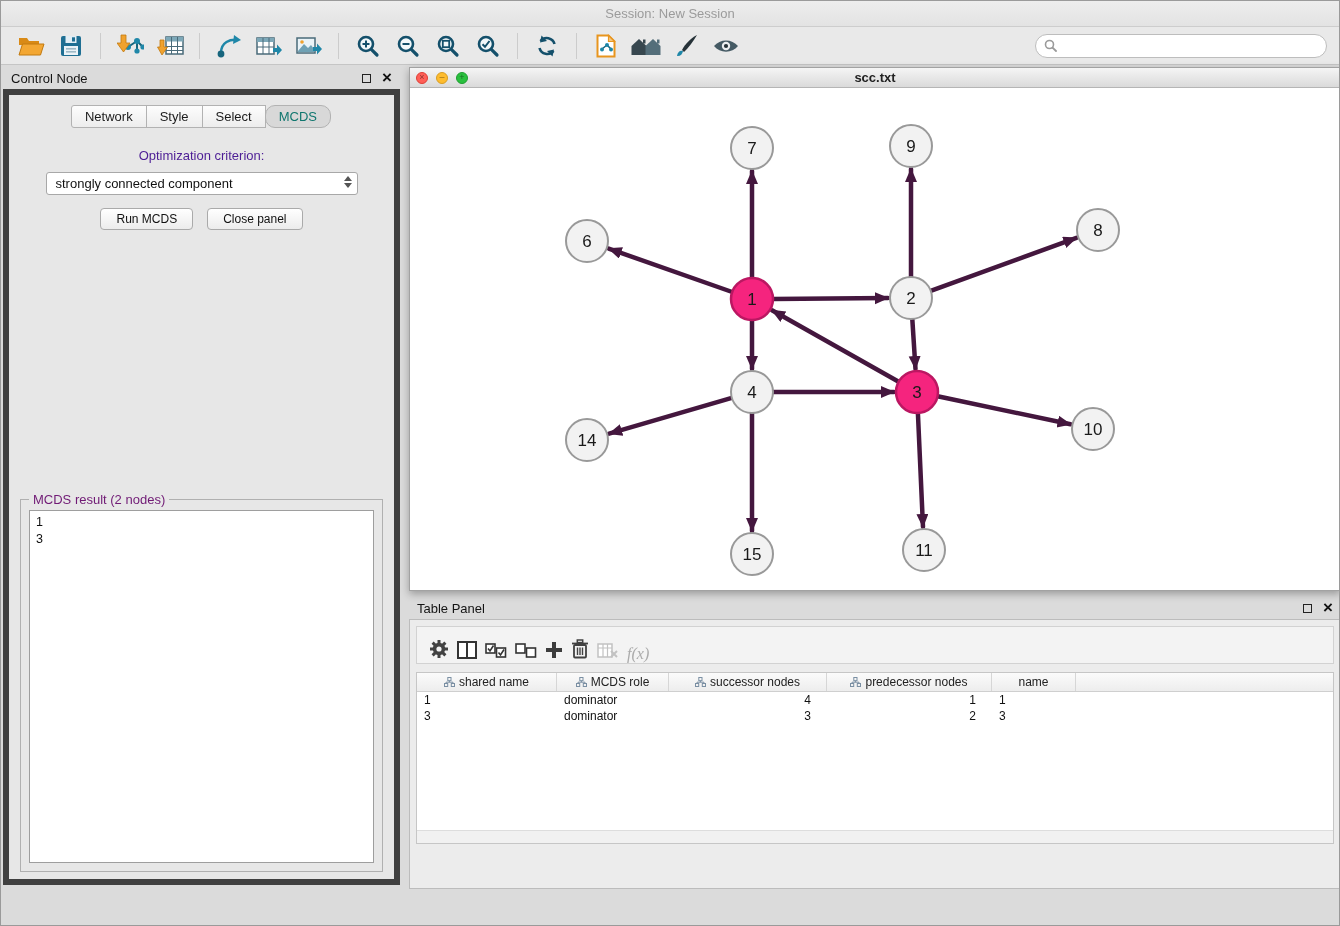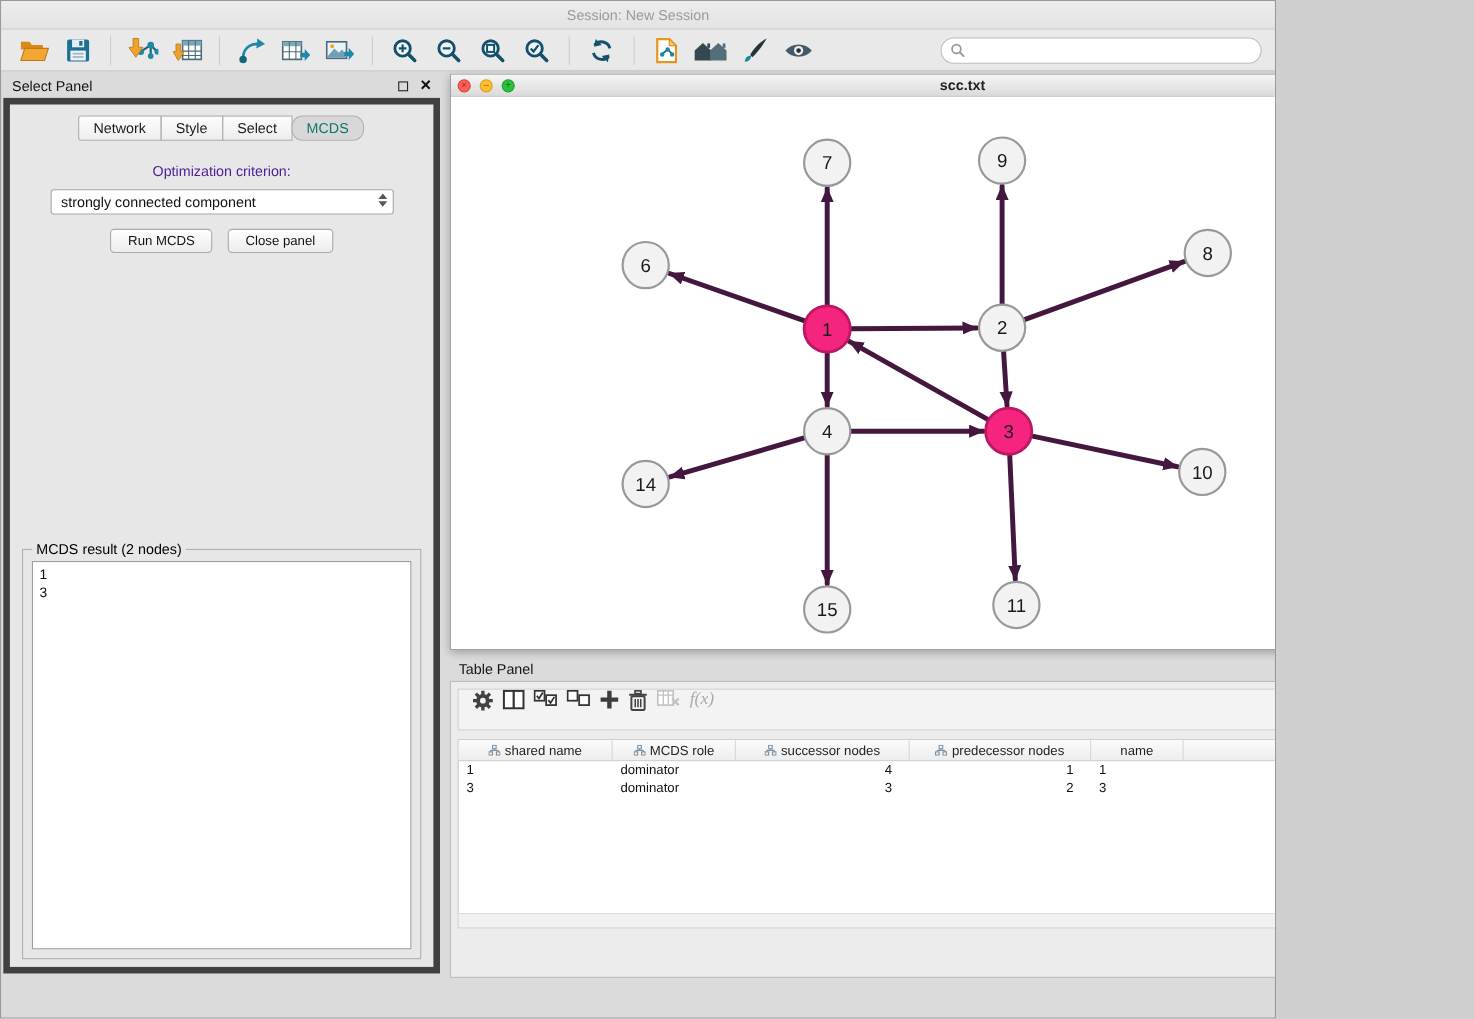--- a/index.html
+++ b/index.html
@@ -1,18 +1,18 @@
 <!DOCTYPE html>
 <html><head>
 <meta charset="utf-8">
 <style>
   * { margin:0; padding:0; box-sizing:border-box; }
   html,body { background:#cfcfcf; }
   body { font-family:"Liberation Sans", sans-serif; }
-  .app { position:relative; width:1160px; height:926px; background:#dbdbdb; overflow:hidden; border:1px solid #9a9a9a; }
+  .app { position:relative; width:1340px; height:926px; background:#dbdbdb; overflow:hidden; border:1px solid #9a9a9a; }
 
   
   .titlebar { position:absolute; left:0; top:0; width:100%; height:26px;
     background:linear-gradient(#ededed,#e3e3e3); border-bottom:1px solid #cdcdcd;
     text-align:center; line-height:26px; font-size:13px; color:#9b9b9b; }
 
   
   .toolbar { position:absolute; left:0; top:26px; width:100%; height:38px;
     background:#e9e9e9; border-bottom:1px solid #c5c5c5;
     display:flex; align-items:center; padding:0 12px; gap:4px; }
@@ -41,21 +41,21 @@
   .dropdown { position:relative; width:312px; height:23px; margin:9px auto 0 auto; background:#fff;
     border:1px solid #a8a8a8; border-radius:3px; font-size:13px; color:#111;
     display:flex; align-items:center; padding:0 22px 0 9px; }
   .stepper { position:absolute; right:5px; top:3px; display:flex; flex-direction:column; gap:2px; }
   .tri-up { width:0; height:0; border-left:4px solid transparent; border-right:4px solid transparent; border-bottom:5px solid #555; }
   .tri-dn { width:0; height:0; border-left:4px solid transparent; border-right:4px solid transparent; border-top:5px solid #555; }
   .btn-row { display:flex; justify-content:center; gap:14px; margin-top:13px; }
   .pbtn { border:1px solid #aaaaaa; background:linear-gradient(#ffffff,#ececec); border-radius:4px;
     font-size:12px; color:#111; padding:3px 15px; font-family:"Liberation Sans",sans-serif; }
   .result-box { position:absolute; left:11px; right:11px; top:404px; bottom:7px; border:1px solid #b0b0b0; }
-  .result-legend { position:absolute; top:-8px; left:8px; background:#e7e7e7; padding:0 4px; font-size:13px; color:#000000; }
+  .result-legend { position:absolute; top:-8px; left:8px; background:#e7e7e7; padding:0 4px; font-size:13px; color:#701a75; }
   .result-inner { position:absolute; left:8px; right:8px; top:10px; bottom:8px; background:#fff; border:1px solid #9e9e9e; overflow:hidden; }
   .result-line { font-size:12.5px; line-height:17px; padding:0 6px; color:#111; }
   .result-line:first-child { padding-top:3px; }
 
   
   .net-window { position:absolute; left:408px; top:66px; width:932px; height:524px;
     background:#fff; border:1px solid #a2a2a2; box-shadow:0 3px 8px rgba(0,0,0,0.3); }
   .net-titlebar { position:relative; height:20px; background:linear-gradient(#f5f5f5,#dadada);
     border-bottom:1px solid #b5b5b5; display:flex; align-items:center; padding:0 6px; }
   .traffic { display:flex; gap:8px; z-index:2; }
@@ -65,21 +65,21 @@
   .dot.yellow { background:#febc2e; border:1px solid #d89e24; }
   .dot.green  { background:#2ac03e; border:1px solid #1f9e31; }
   .net-title { position:absolute; left:0; right:0; text-align:center; font-size:13px; color:#222; font-weight:bold; }
   .net-canvas { position:absolute; left:0; top:20px; right:0; bottom:0; background:#ffffff; }
   .graph-svg text { font-family:"Liberation Sans", sans-serif; }
 
   
   .table-panel { position:absolute; left:408px; top:596px; width:932px; height:292px; }
   .tp-body { position:absolute; top:22px; left:0; right:0; bottom:0; background:#ececec; border:1px solid #bcbcbc; }
   .tp-toolbar { position:absolute; left:6px; right:6px; top:6px; height:38px; background:#f3f3f3;
-    border:1px solid #d2d2d2; display:flex; align-items:flex-start; gap:8px; padding:0 12px; }
+    border:1px solid #d2d2d2; display:flex; align-items:flex-end; gap:8px; padding:0 12px; }
   .fx { font-family:"Liberation Serif", serif; font-style:italic; font-size:16px; color:#ababab; }
   .tgrid { position:absolute; left:6px; right:6px; top:52px; bottom:44px; background:#fff; border:1px solid #c6c6c6; display:flex; flex-direction:column; }
   .thead { display:flex; height:19px; background:linear-gradient(#fbfbfb,#ededed); border-bottom:1px solid #cfcfcf; }
   .th { display:flex; align-items:center; justify-content:center; gap:4px; font-size:12px; color:#222;
     border-right:1px solid #d6d6d6; overflow:hidden; }
   .tbody { flex:1; overflow:hidden; }
   .tr { display:flex; height:16px; }
   .td { font-size:12px; color:#111; line-height:16px; overflow:hidden; white-space:nowrap; }
   .td.left { padding-left:7px; text-align:left; }
   .td.right { padding-right:16px; text-align:right; }
@@ -238,21 +238,21 @@
       <svg width="13" height="13" viewBox="0 0 13 13">
         <circle cx="5.5" cy="5.5" r="4" fill="none" stroke="#9a9a9a" stroke-width="1.6"></circle>
         <line x1="8.6" y1="8.6" x2="12" y2="12" stroke="#9a9a9a" stroke-width="1.8" stroke-linecap="round"></line>
       </svg>
       <input type="text" placeholder="" style="">
     </div>
   </div>
 
   <div class="control-panel">
     <div class="panel-header">
-      <span>Select Panel</span>
+      <span>Control Node</span>
       <span class="sp">
         <span class="float-icon"></span>
         <span class="close-icon">×</span>
       </span>
     </div>
     <div class="cp-body">
       <div class="tabs-row">
         <span class="tab first">Network</span>
         <span class="tab">Style</span>
         <span class="tab">Select</span>

